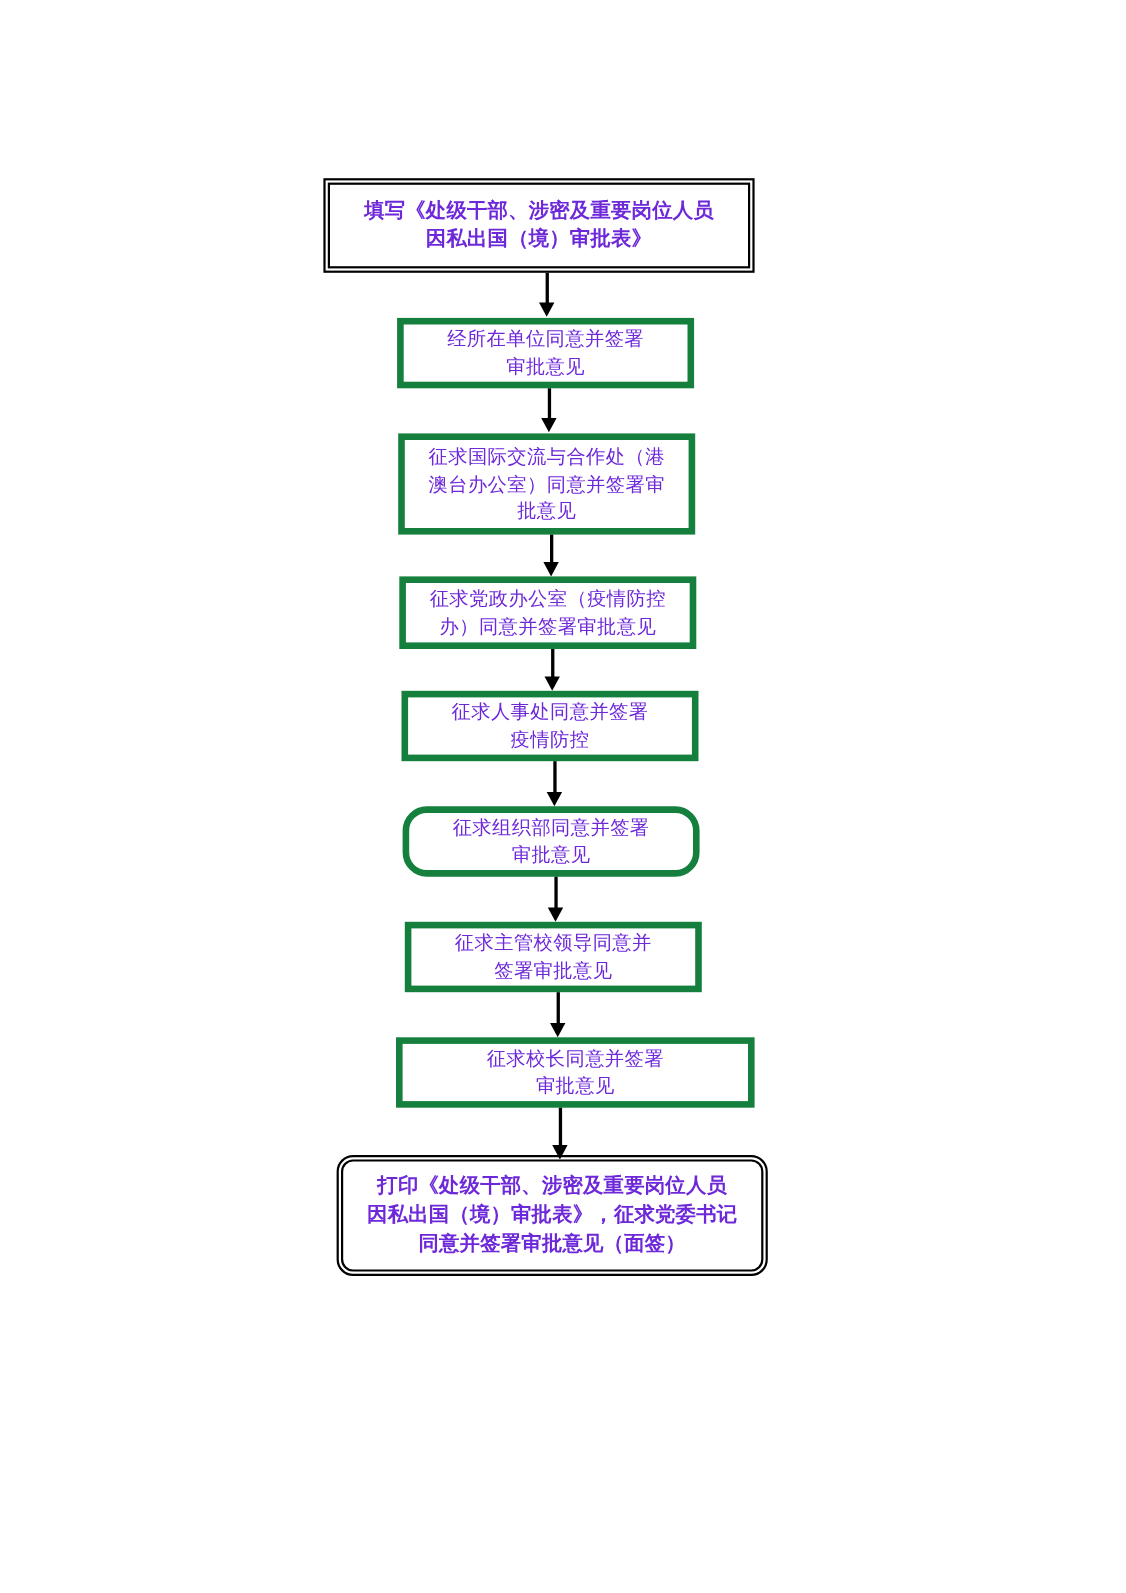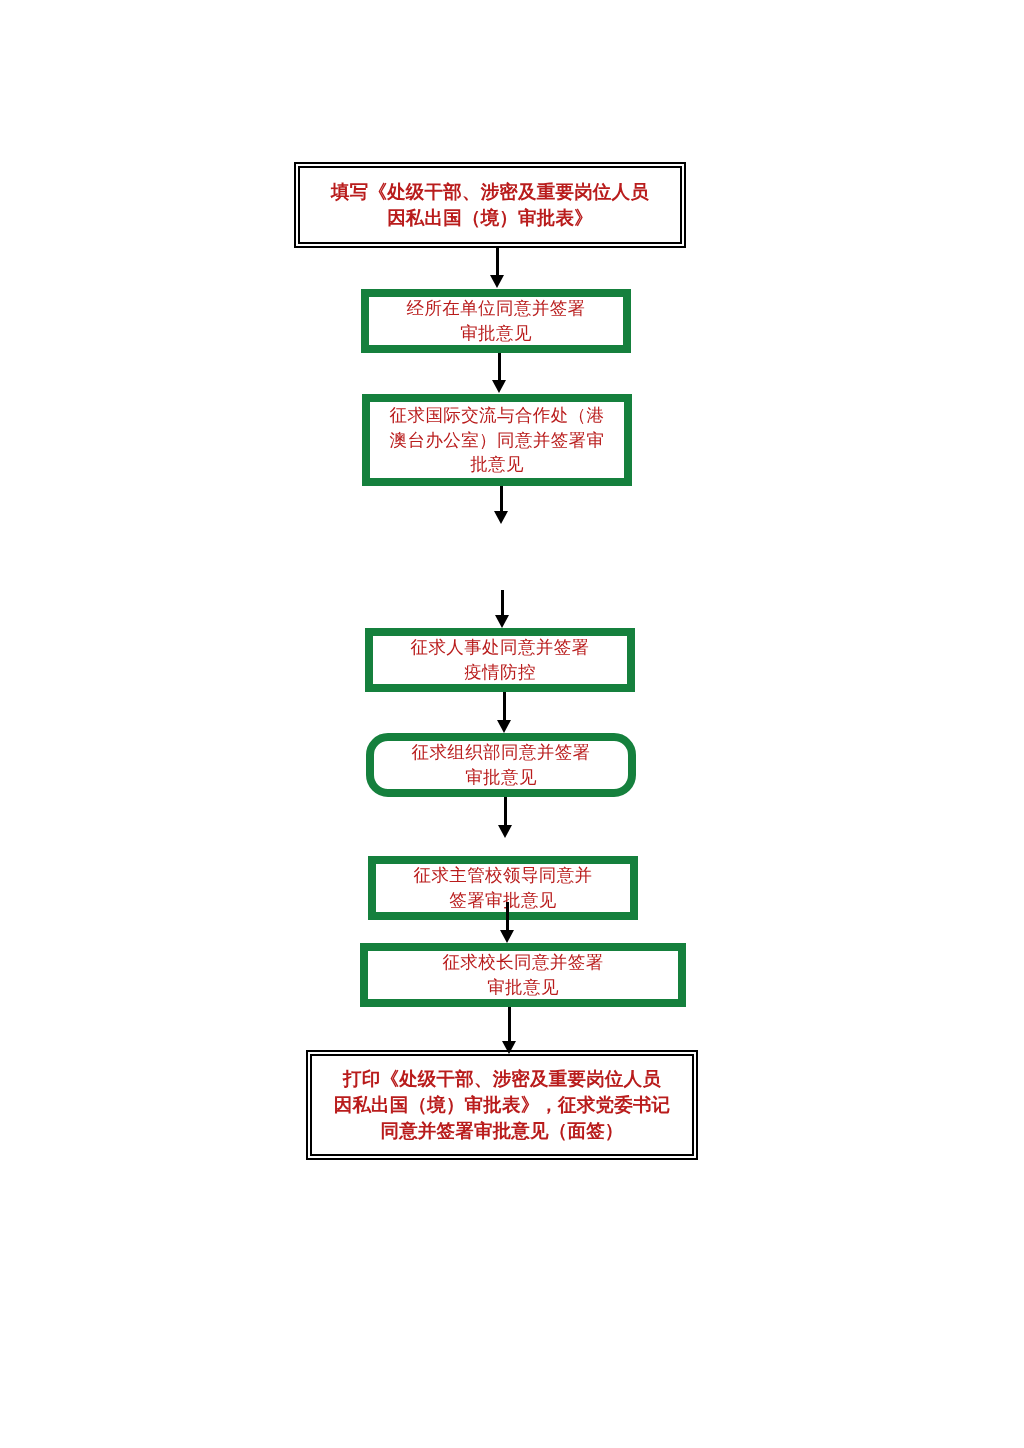--- a/index.html
+++ b/index.html
@@ -30,29 +30,29 @@
     display: flex;
     align-items: center;
     justify-content: center;
     text-align: center;
   }
 
   .node .node-text {
     display: block;
     width: 100%;
     padding: 0 6px;
-    color: #b91c1c;
+    color: #6d28d9;
     line-height: 1.42;
     letter-spacing: 0.4px;
     white-space: pre-line;
   }
 
   
   .node.single {
-    border: 8px solid #15803d;
+    border: 6px solid #15803d;
   }
   .node.single .node-text {
     font-size: 17.5px;
     font-weight: 400;
   }
 
   
   .node.double {
     border: 2px solid #000000;
     outline: 2px solid #000000;
@@ -117,20 +117,24 @@
     <span class="node-text">征求国际交流与合作处（港
 澳台办公室）同意并签署审
 批意见</span>
   </div>
 
   <div class="arrow" style="left:493px; top:486px; width:16px; height:38px;">
     <div class="shaft" style="height:26px;"></div>
     <div class="head"></div>
   </div>
 
+  <div class="node single" style="left:363px; top:524px; width:270px; height:66px;">
+    <span class="node-text">征求党政办公室（疫情防控
+办）同意并签署审批意见</span>
+  </div>
 
   <div class="arrow" style="left:494px; top:590px; width:16px; height:38px;">
     <div class="shaft" style="height:26px;"></div>
     <div class="head"></div>
   </div>
 
   <div class="node single" style="left:365px; top:628px; width:270px; height:64px;">
     <span class="node-text">征求人事处同意并签署
 疫情防控</span>
   </div>
@@ -143,39 +147,39 @@
   <div class="node single" style="left:366px; top:733px; width:270px; height:64px;border-radius:22px;">
     <span class="node-text">征求组织部同意并签署
 审批意见</span>
   </div>
 
   <div class="arrow" style="left:497px; top:797px; width:16px; height:41px;">
     <div class="shaft" style="height:29px;"></div>
     <div class="head"></div>
   </div>
 
-  <div class="node single" style="left:368px; top:856px; width:270px; height:64px;">
+  <div class="node single" style="left:368px; top:838px; width:270px; height:64px;">
     <span class="node-text">征求主管校领导同意并
 签署审批意见</span>
   </div>
 
   <div class="arrow" style="left:499px; top:902px; width:16px; height:41px;">
     <div class="shaft" style="height:29px;"></div>
     <div class="head"></div>
   </div>
 
   <div class="node single" style="left:360px; top:943px; width:326px; height:64px;">
     <span class="node-text">征求校长同意并签署
 审批意见</span>
   </div>
 
   <div class="arrow" style="left:501px; top:1007px; width:16px; height:47px;">
     <div class="shaft" style="height:35px;"></div>
     <div class="head"></div>
   </div>
 
-  <div class="node double" style="left:310px; top:1054px; width:384px; height:102px;">
+  <div class="node double" style="left:310px; top:1054px; width:384px; height:102px;border-radius:11px;">
     <span class="node-text">打印《处级干部、涉密及重要岗位人员
 因私出国（境）审批表》，征求党委书记
 同意并签署审批意见（面签）</span>
   </div>
 
 </div>
 
 </body></html>

